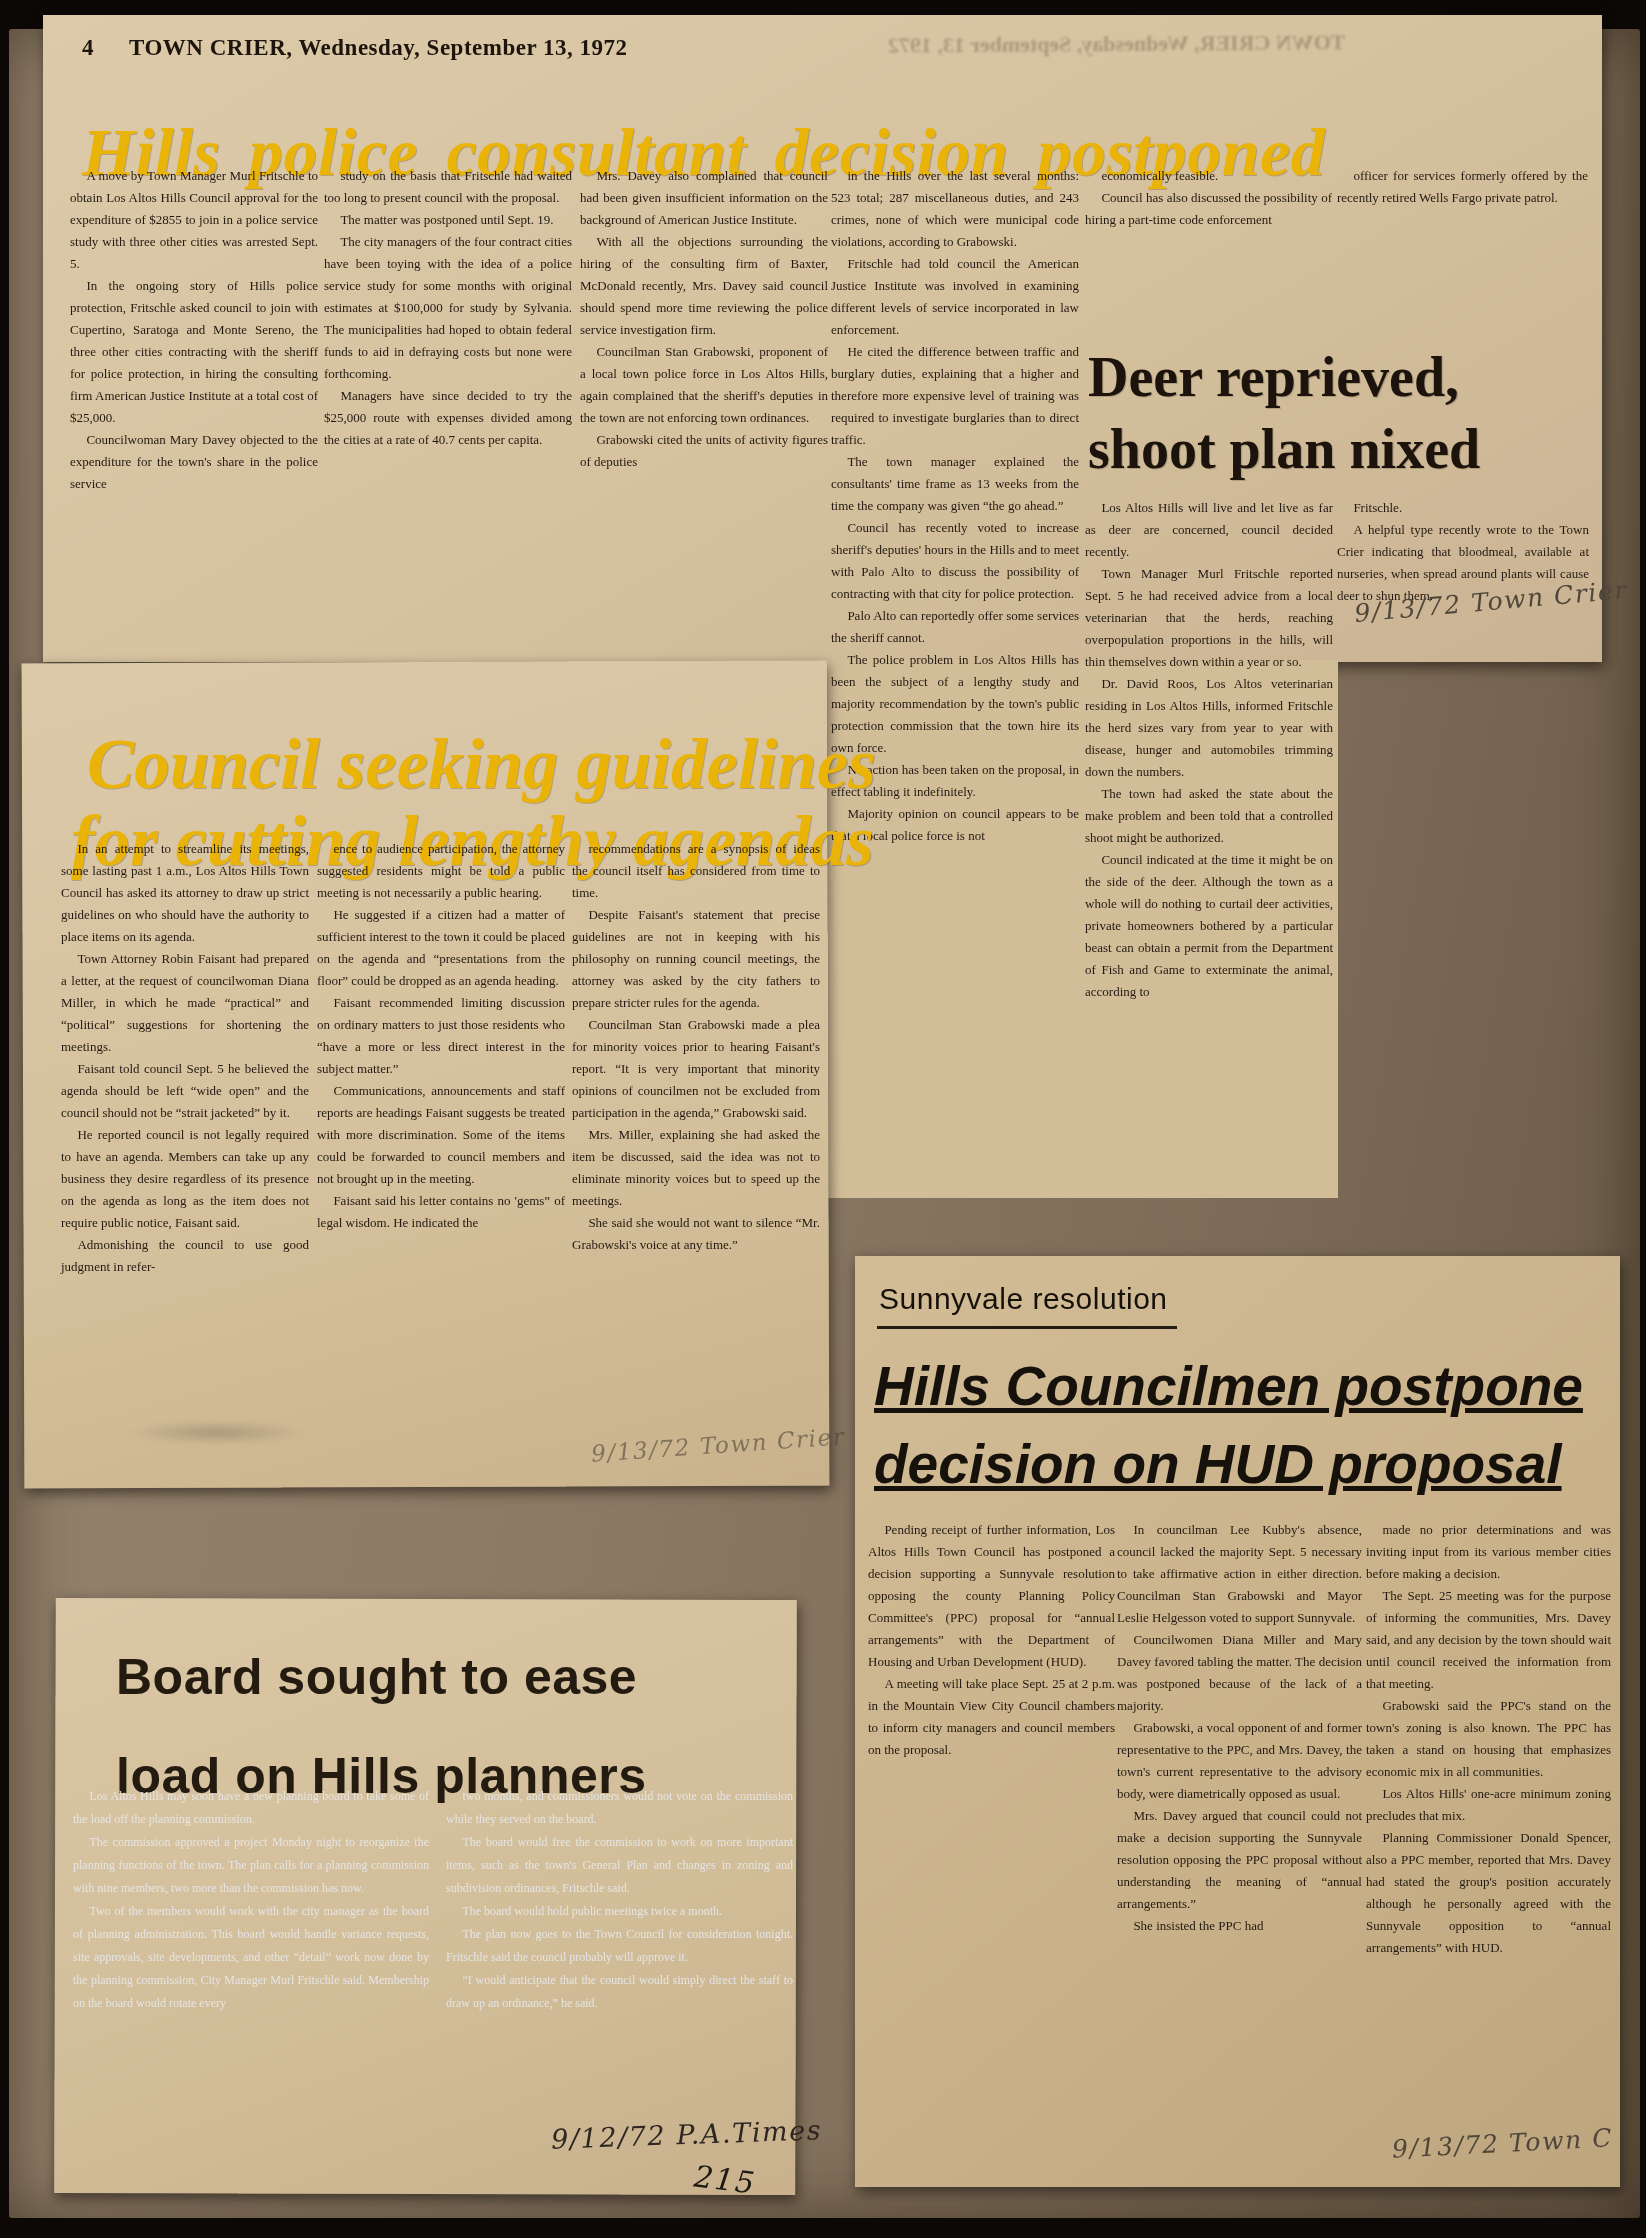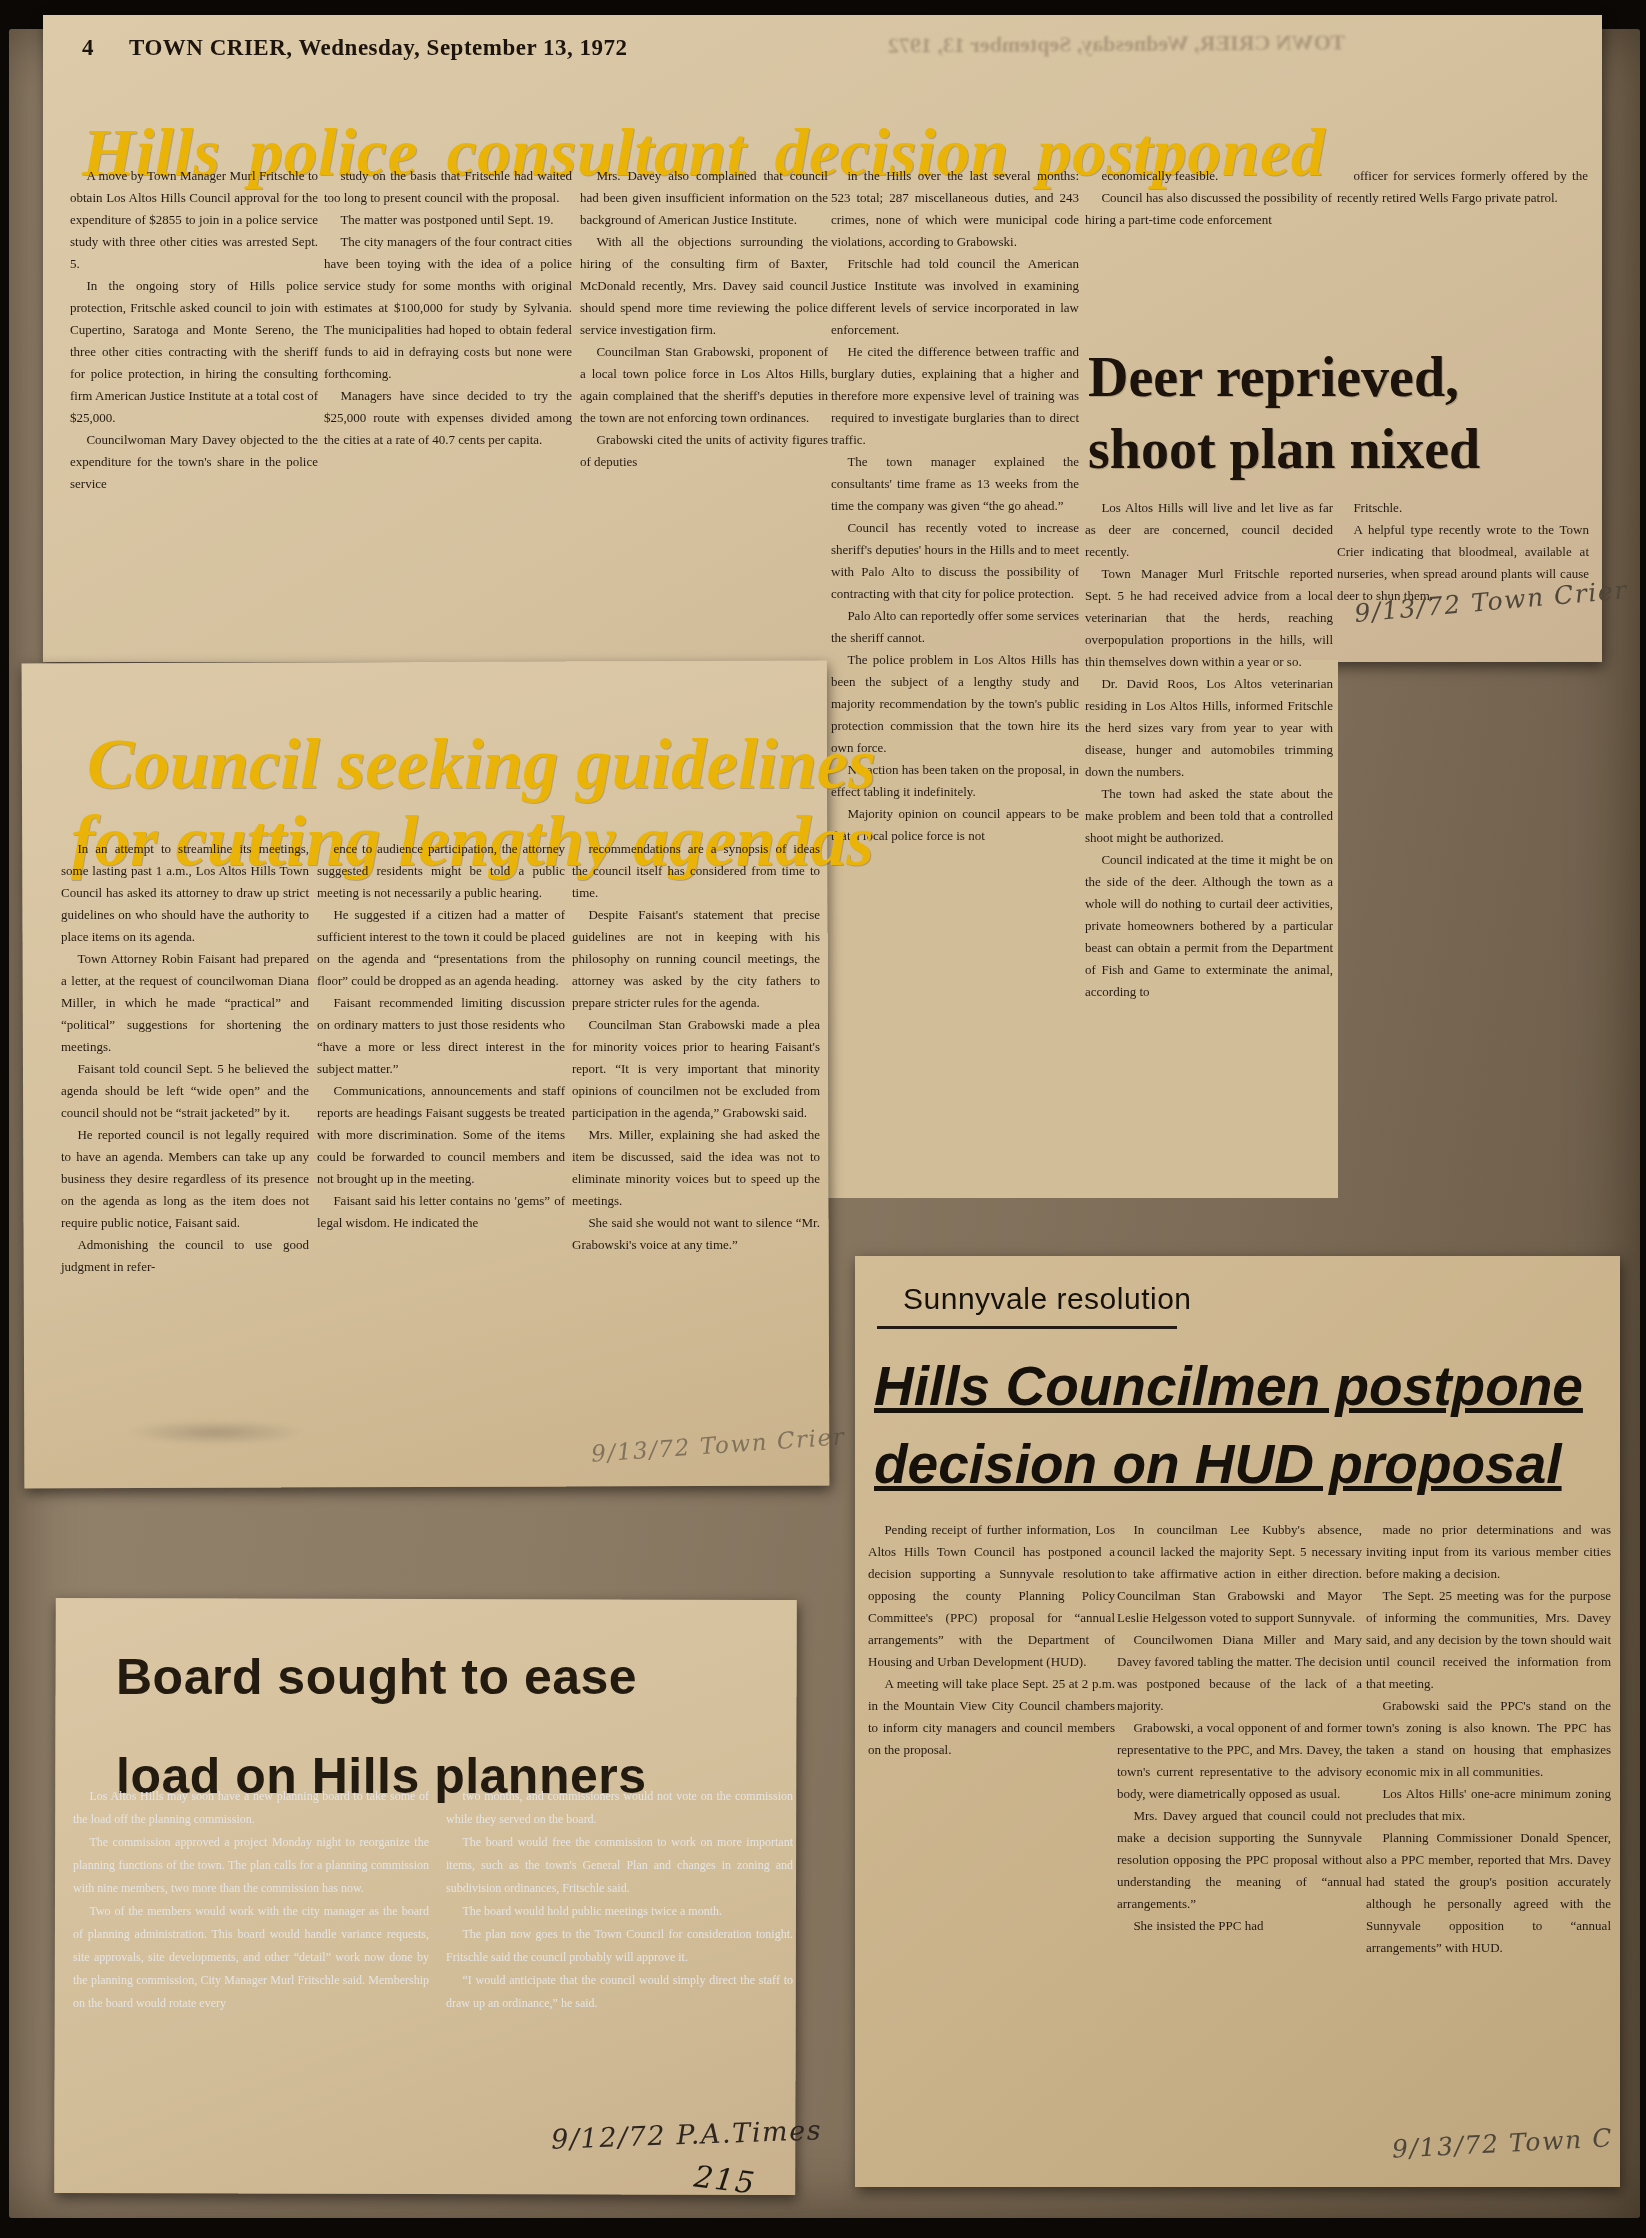--- a/index.html
+++ b/index.html
@@ -23,21 +23,21 @@
   .col{font-size:13px;line-height:22px;text-align:justify;}
   .col p{margin:0;text-indent:16.4px;}
   .col-wide{font-size:12px;line-height:23px;color:#e5e5e5;}
   .mast{font-weight:bold;font-size:23px;letter-spacing:0.5px;color:#1c140d;}
   .h-serif-ital{font-family:"Liberation Serif",serif;font-style:italic;font-weight:bold;color:#eab308;
                 text-shadow:1.1px 1.1px 0 rgba(45,28,12,.22);margin-top:48px;}
   .h1-police{font-size:68px;letter-spacing:0.5px;word-spacing:.16em;white-space:nowrap;}
   .h-deer{font-family:"Liberation Serif",serif;font-weight:bold;font-size:56px;line-height:72px;
           color:#1b130c;white-space:nowrap;text-shadow:1.1px 1.1px 0 rgba(45,28,12,.2);}
   .h-agendas{font-size:71px;line-height:77px;white-space:nowrap;}
-  .kicker{font-family:"Liberation Sans",sans-serif;font-size:30px;color:#17110c;letter-spacing:0.5px;margin-left:24px;}
+  .kicker{font-family:"Liberation Sans",sans-serif;font-size:30px;color:#17110c;letter-spacing:0.5px;}
   .rule{position:absolute;z-index:2;background:#241b12;height:3.3px;}
   .h-hud{font-family:"Liberation Sans",sans-serif;font-weight:bold;font-style:italic;
          font-size:55px;line-height:78px;color:#17110c;white-space:nowrap;text-decoration:underline;}
   .h-board{font-family:"Liberation Sans",sans-serif;font-weight:bold;font-size:50px;line-height:99px;
            color:#231a10;white-space:nowrap;letter-spacing:0.5px;}
   .hand{font-style:italic;letter-spacing:1.6px;color:#4f463a;white-space:nowrap;
         font-family:"DejaVu Serif",serif;}
   .ghost{position:absolute;z-index:2;transform:scaleX(-1) rotate(.4deg);opacity:.28;filter:blur(1.1px);
          font-weight:bold;font-size:22px;color:#3a2c1e;white-space:nowrap;}
   .smudge{position:absolute;z-index:2;width:181px;height:25px;border-radius:50%;opacity:.35;

